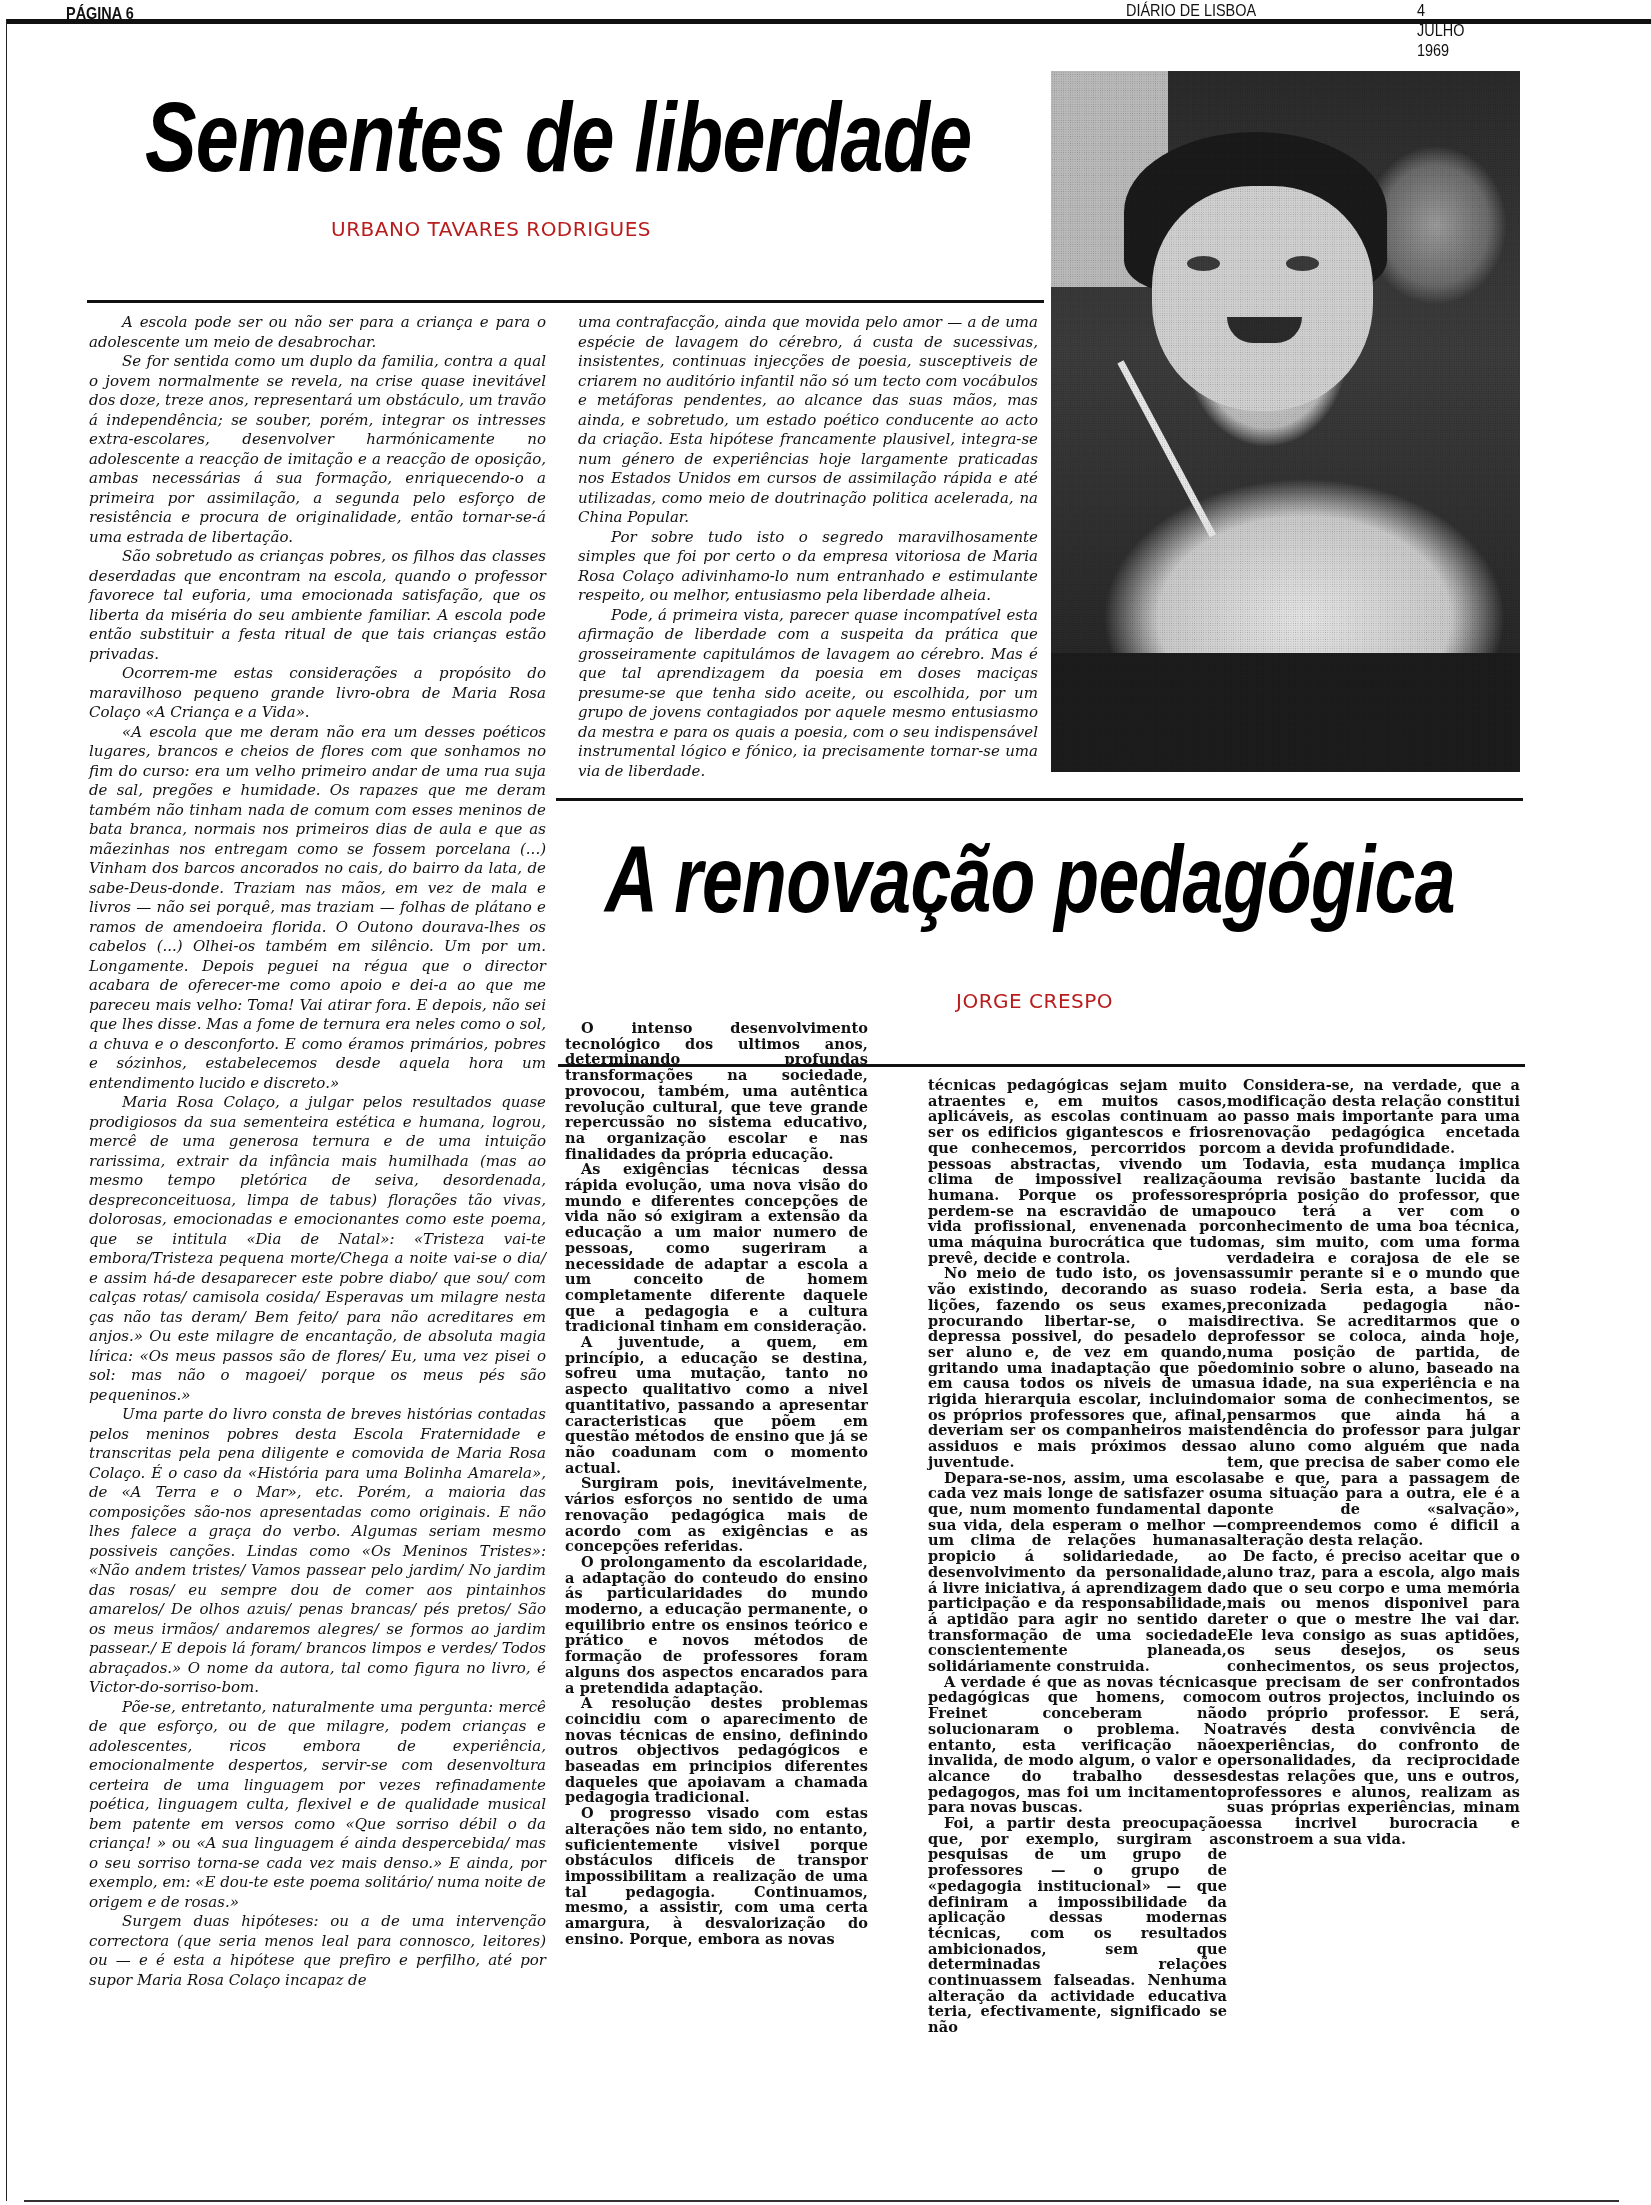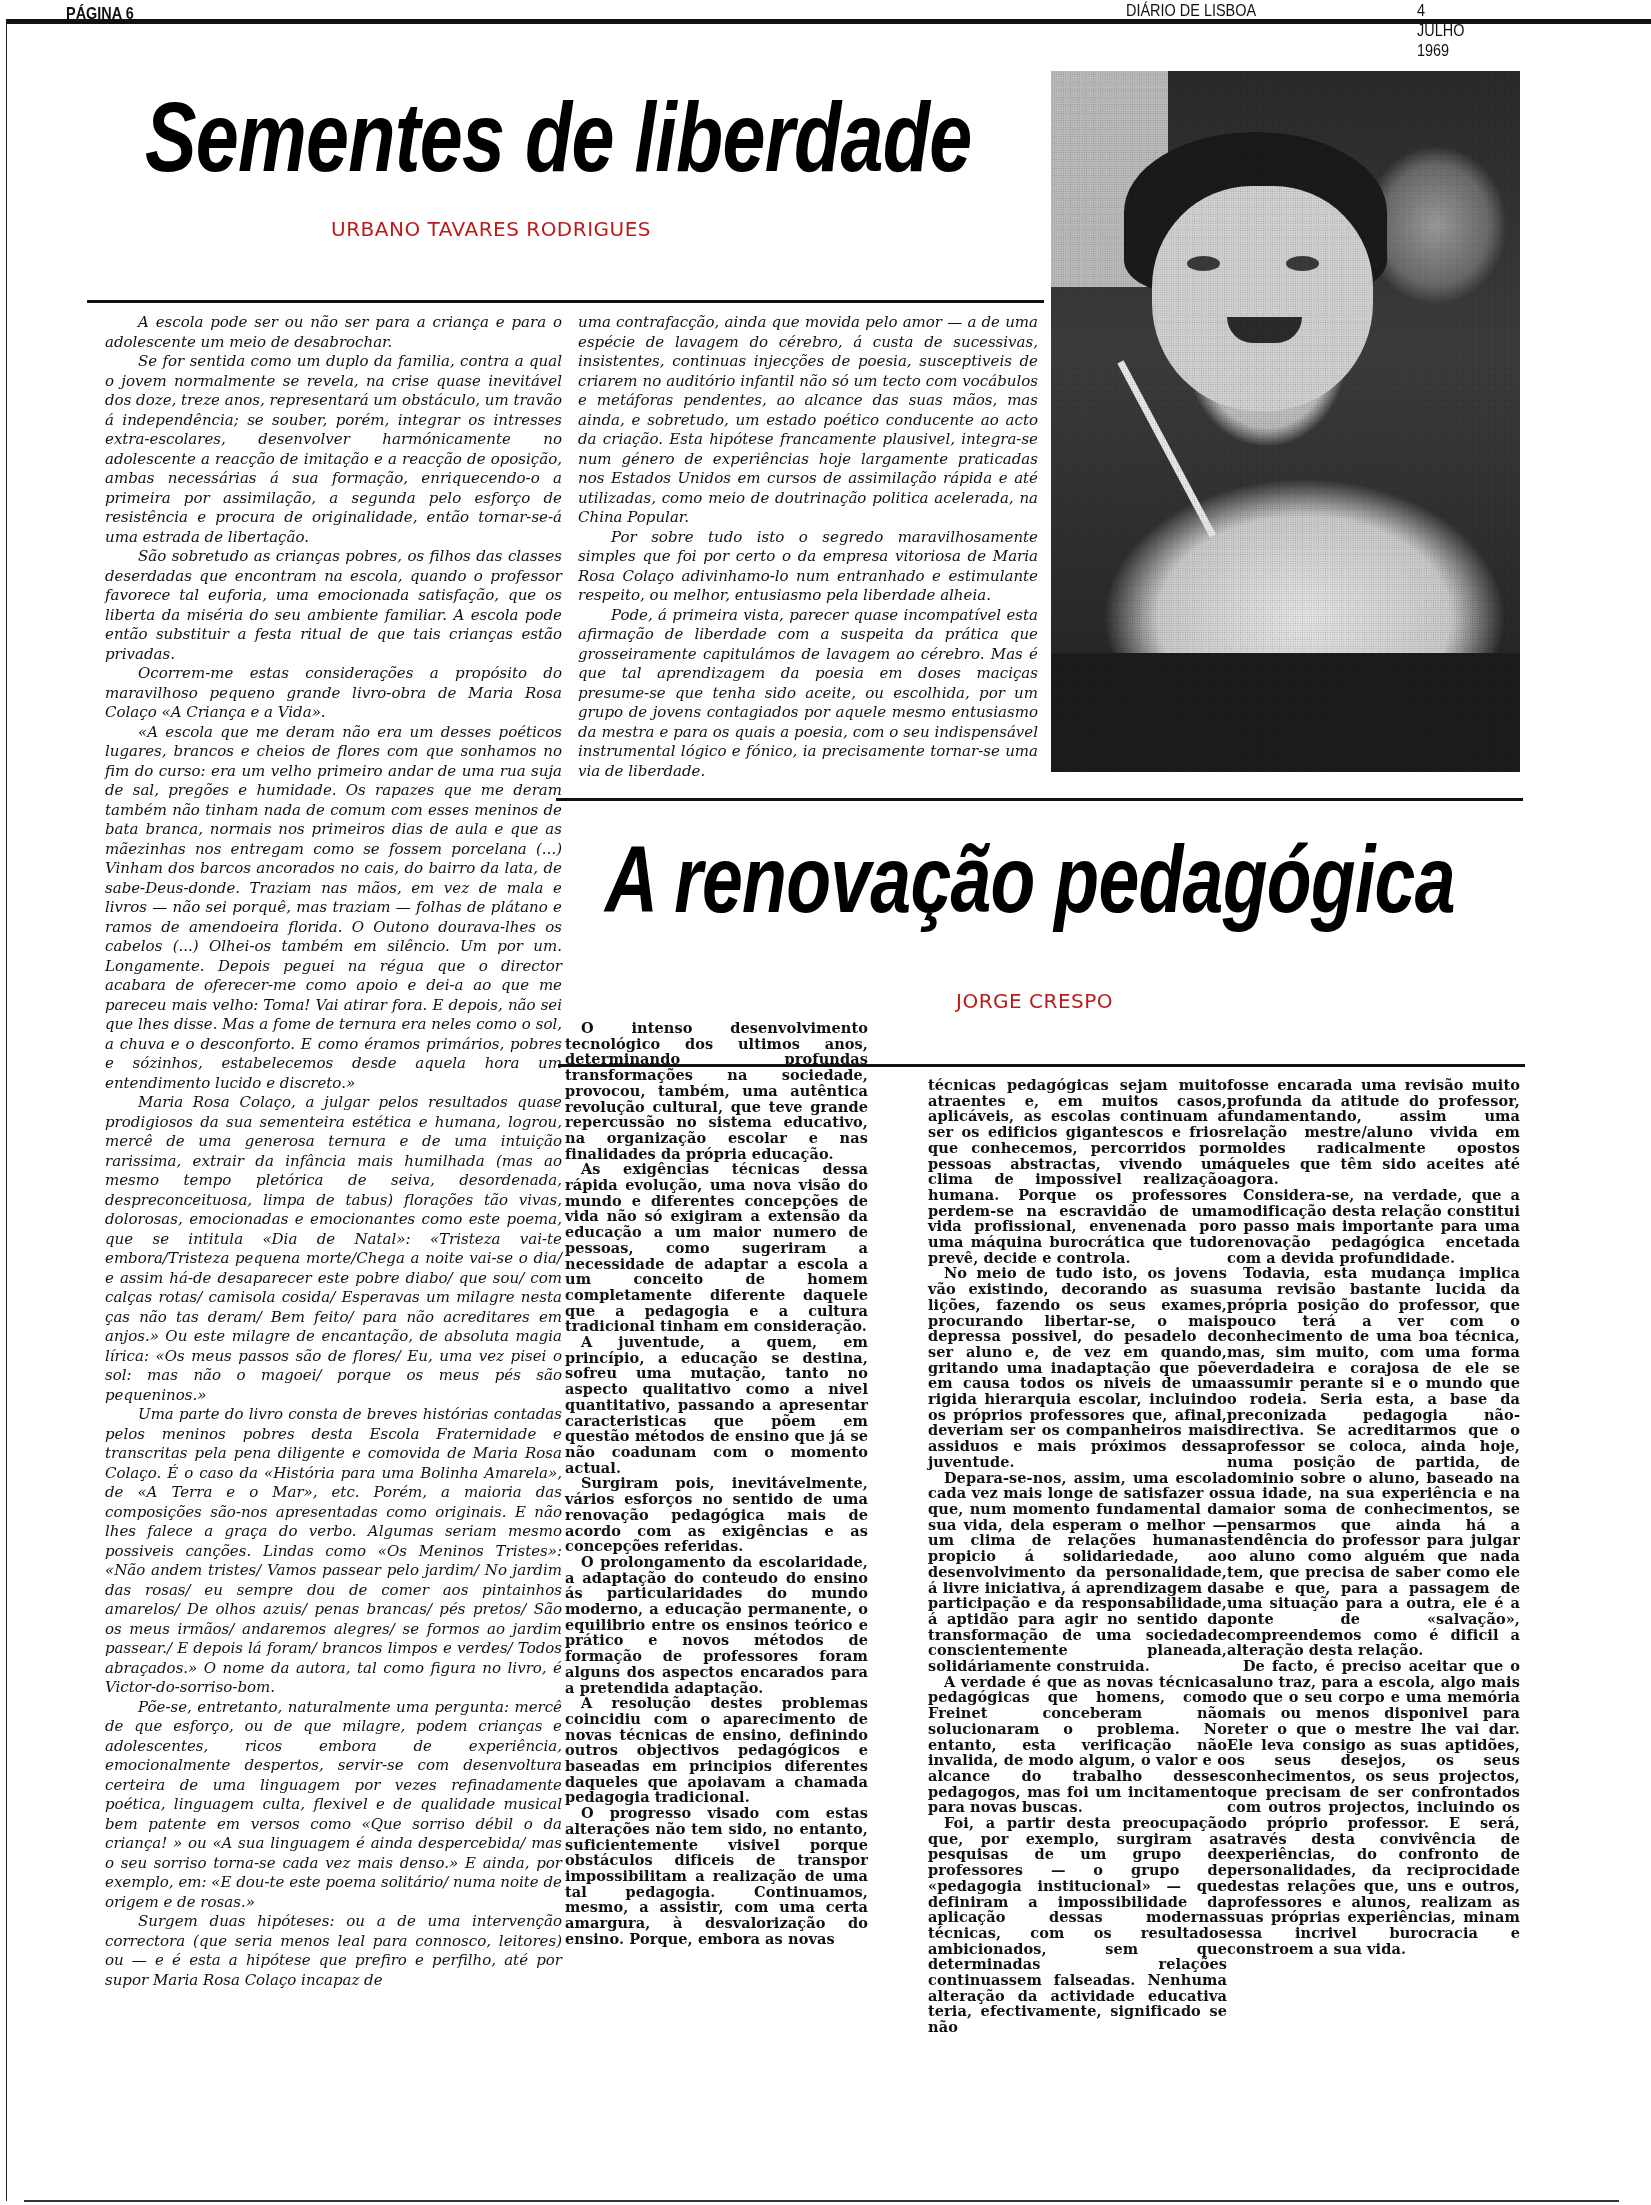--- a/index.html
+++ b/index.html
@@ -43,21 +43,21 @@
   .photo .halftone { position: absolute; inset: 0; background-image: radial-gradient(#000 0.4px, transparent 0.6px); background-size: 2.3px 2.3px; opacity: 0.25; }
 
   .col { position: absolute; text-align: justify; hyphens: manual; }
   .col p { margin: 0; text-indent: 2.2em; }
   .col-a { font-family: "DejaVu Serif", serif; font-style: italic; font-size: 15px; line-height: 19.5px; }
   .col-a .cont { text-indent: 0; }
   .col-b { font-family: "DejaVu Serif", serif; font-size: 14.5px; line-height: 15.7px; font-weight: bold; letter-spacing: 0.1px; }
   .col-b p { text-indent: 1.1em; }
   .col-b .cont { text-indent: 0; }
 
-  .a1-c1 { left: 89px; top: 313px; width: 457px; margin-left: 16px; }
+  .a1-c1 { left: 89px; top: 313px; width: 457px; }
   .a1-c2 { left: 578px; top: 313px; width: 460px; }
   .a2-c1 { left: 565px; top: 1020px; width: 303px; }
   .a2-c2 { left: 928px; top: 1077px; width: 299px; }
   .a2-c3 { left: 1227px; top: 1077px; width: 293px; }
 </style>
 </head>
 <body>
 
 <div class="frame-top"></div>
 <div class="frame-left"></div>
@@ -126,19 +126,18 @@
 
   <div class="col col-b a2-c2">
     <p class="cont">técnicas pedagógicas sejam muito atraentes e, em muitos casos, aplicáveis, as escolas continuam a ser os edificios gigantescos e frios que conhecemos, percorridos por pessoas abstractas, vivendo um clima de impossivel realização humana. Porque os professores perdem-se na escravidão de uma vida profissional, envenenada por uma máquina burocrática que tudo prevê, decide e controla.</p>
     <p>No meio de tudo isto, os jovens vão existindo, decorando as suas lições, fazendo os seus exames, procurando libertar-se, o mais depressa possivel, do pesadelo de ser aluno e, de vez em quando, gritando uma inadaptação que põe em causa todos os niveis de uma rigida hierarquia escolar, incluindo os próprios professores que, afinal, deveriam ser os companheiros mais assiduos e mais próximos dessa juventude.</p>
     <p>Depara-se-nos, assim, uma escola cada vez mais longe de satisfazer os que, num momento fundamental da sua vida, dela esperam o melhor — um clima de relações humanas propicio á solidariedade, ao desenvolvimento da personalidade, á livre iniciativa, á aprendizagem da participação e da responsabilidade, á aptidão para agir no sentido da transformação de uma sociedade conscientemente planeada, solidáriamente construida.</p>
     <p>A verdade é que as novas técnicas pedagógicas que homens, como Freinet conceberam não solucionaram o problema. No entanto, esta verificação não invalida, de modo algum, o valor e o alcance do trabalho desses pedagogos, mas foi um incitamento para novas buscas.</p>
     <p>Foi, a partir desta preocupação que, por exemplo, surgiram as pesquisas de um grupo de professores — o grupo de «pedagogia institucional» — que definiram a impossibilidade da aplicação dessas modernas técnicas, com os resultados ambicionados, sem que determinadas relações continuassem falseadas. Nenhuma alteração da actividade educativa teria, efectivamente, significado se não</p>
   </div>
 
   <div class="col col-b a2-c3">
-    <p class="cont">fosse encarada uma revisão muito profunda da atitude do professor, fundamentando, assim uma relação mestre/aluno vivida em moldes radicalmente opostos áqueles que têm sido aceites até agora.</p>
     <p>Considera-se, na verdade, que a modificação desta relação constitui o passo mais importante para uma renovação pedagógica encetada com a devida profundidade.</p>
     <p>Todavia, esta mudança implica uma revisão bastante lucida da própria posição do professor, que pouco terá a ver com o conhecimento de uma boa técnica, mas, sim muito, com uma forma verdadeira e corajosa de ele se assumir perante si e o mundo que o rodeia. Seria esta, a base da preconizada pedagogia não-directiva. Se acreditarmos que o professor se coloca, ainda hoje, numa posição de partida, de dominio sobre o aluno, baseado na sua idade, na sua experiência e na maior soma de conhecimentos, se pensarmos que ainda há a tendência do professor para julgar o aluno como alguém que nada tem, que precisa de saber como ele sabe e que, para a passagem de uma situação para a outra, ele é a ponte de «salvação», compreendemos como é dificil a alteração desta relação.</p>
     <p>De facto, é preciso aceitar que o aluno traz, para a escola, algo mais do que o seu corpo e uma memória mais ou menos disponivel para reter o que o mestre lhe vai dar. Ele leva consigo as suas aptidões, os seus desejos, os seus conhecimentos, os seus projectos, que precisam de ser confrontados com outros projectos, incluindo os do próprio professor. E será, através desta convivência de experiências, do confronto de personalidades, da reciprocidade destas relações que, uns e outros, professores e alunos, realizam as suas próprias experiências, minam essa incrivel burocracia e constroem a sua vida.</p>
   </div>
 </article>
 
 
 </body></html>

